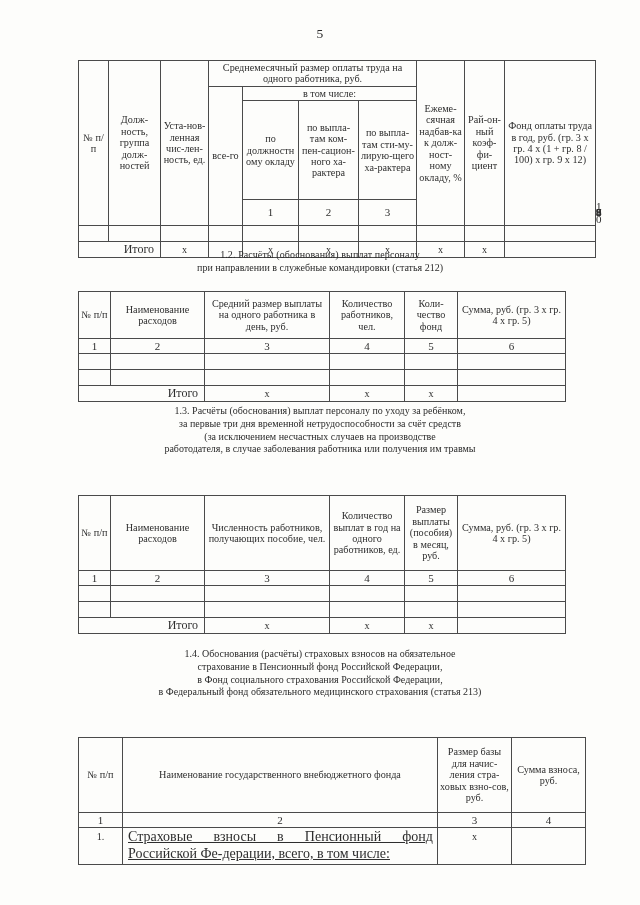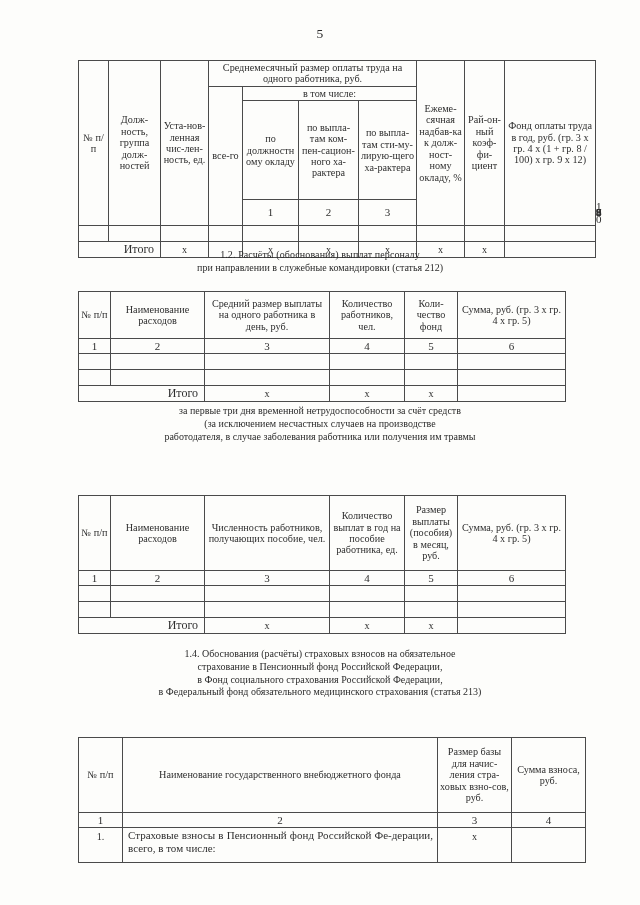--- a/index.html
+++ b/index.html
@@ -62,22 +62,23 @@
     text-align: right;
     padding-right: 6px;
     font-size: 12px;
   }
   table.doc td.left {
     text-align: justify;
     text-align-last: left;
     padding-left: 5px;
     padding-right: 4px;
     vertical-align: top;
-    font-size: 11px;
+    font-size: 14px;
     line-height: 1.2;
+    text-decoration: underline;
   }
 
   
   .t1-wrap {
     position: absolute;
     left: 78px;
     top: 60px;
   }
   .t1 { width: 517px; }
   .t1 td { font-size: 9.5px; line-height: 1.1; margin-top: 24px; }
@@ -259,41 +260,42 @@
           <td class="blank">х</td>
           <td class="blank">х</td>
           <td class="blank">х</td>
           <td class="blank"></td>
         </tr>
       </tbody>
     </table>
   </div>
 
   <div class="heading" style="top:405px;">
+    <div>1.3.  Расчёты (обоснования) выплат персоналу по уходу за ребёнком,</div>
     <div>за первые  три дня временной нетрудоспособности за счёт средств</div>
     <div>(за исключением несчастных случаев на производстве</div>
     <div>работодателя, в случае заболевания работника или получения им травмы</div>
   </div>
 
   <div class="t3-wrap">
     <table class="doc t3">
       <colgroup>
         <col style="width:32px">
         <col style="width:94px">
         <col style="width:125px">
         <col style="width:75px">
         <col style="width:53px">
         <col style="width:108px">
       </colgroup>
       <tbody>
         <tr>
           <td class="hdrcell" style="height:72px">№ п/п</td>
           <td class="hdrcell">Наименование расходов</td>
           <td class="hdrcell">Численность работников, получающих пособие, чел.</td>
-          <td class="hdrcell">Количество выплат в год на пособие работника, ед.</td>
+          <td class="hdrcell">Количество выплат в год на одного работников, ед.</td>
           <td class="hdrcell">Размер выплаты (пособия) в месяц, руб.</td>
           <td class="hdrcell">Сумма, руб. (гр. 3 х гр. 4 х гр. 5)</td>
         </tr>
         <tr>
           <td class="num-row">1</td>
           <td class="num-row">2</td>
           <td class="num-row">3</td>
           <td class="num-row">4</td>
           <td class="num-row">5</td>
           <td class="num-row">6</td>

